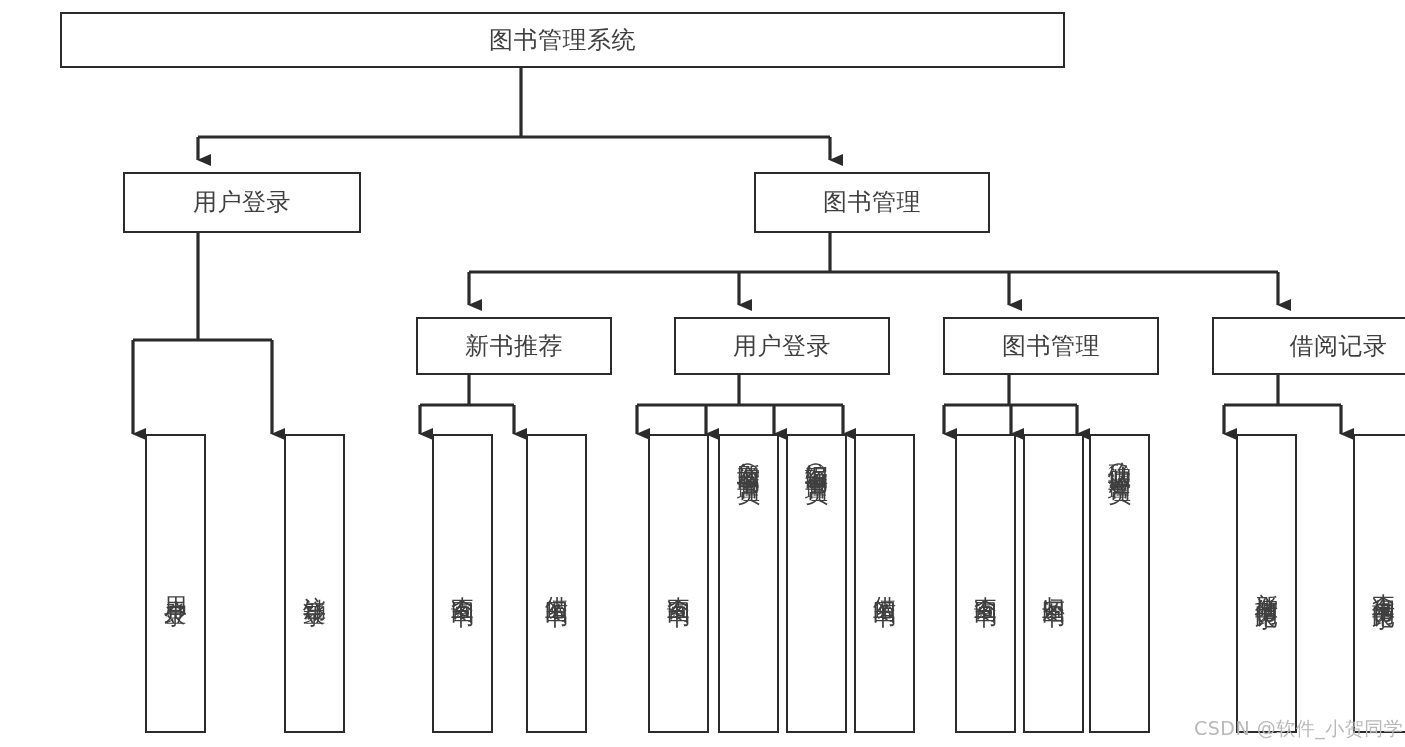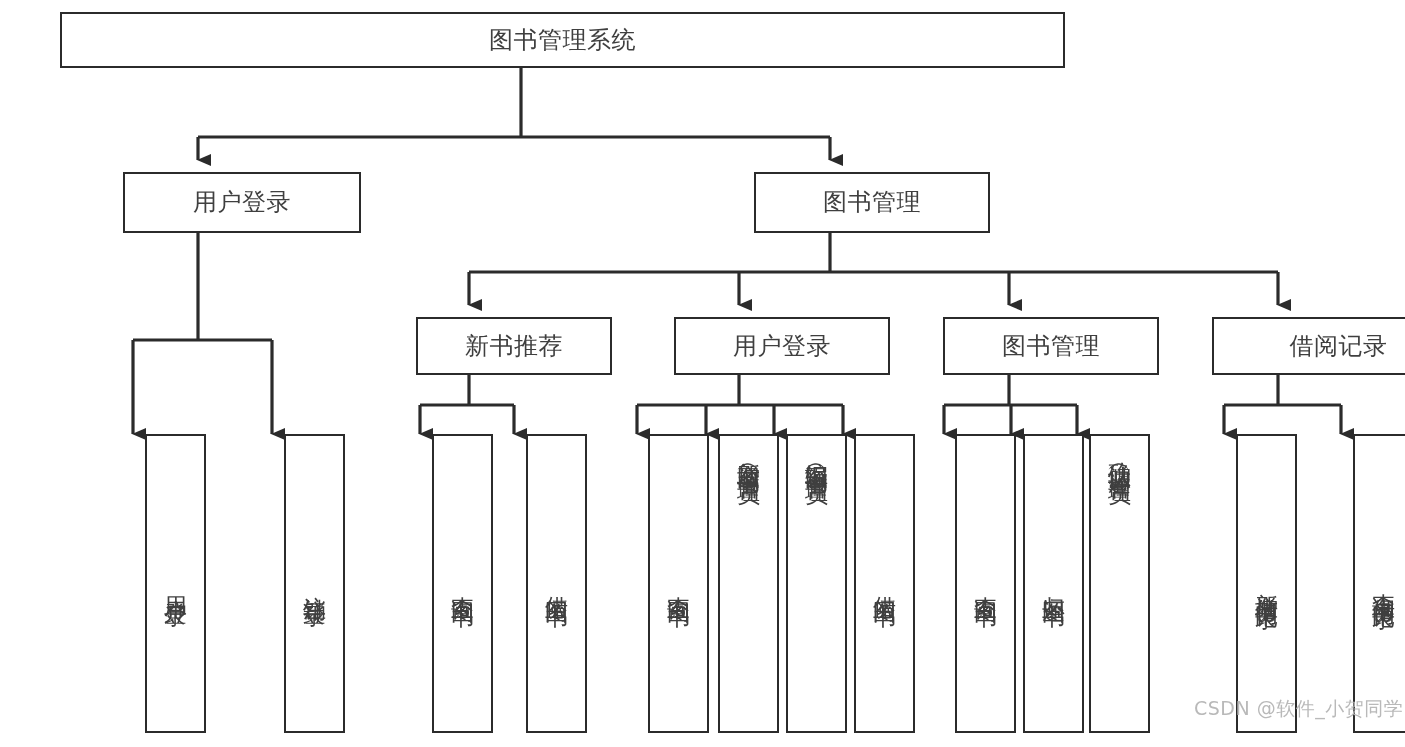--- a/index.html
+++ b/index.html
@@ -186,15 +186,15 @@
     <span class="node-label">确认归还（管理员）</span>
   </div>
 
   <div class="node vert centered" style="left:1194px; top:434px; width:61px; height:299px;">
     <span class="node-label">新增借阅记录</span>
   </div>
   <div class="node vert centered" style="left:1311px; top:434px; width:61px; height:299px;">
     <span class="node-label">查询借阅记录</span>
   </div>
 
-  <div class="watermark" style="left:1194px; top:696px;">CSDN @软件_小贺同学</div>
+  <div class="watermark" style="left:1194px; top:716px;">CSDN @软件_小贺同学</div>
 
 </div>
 
 </body></html>

